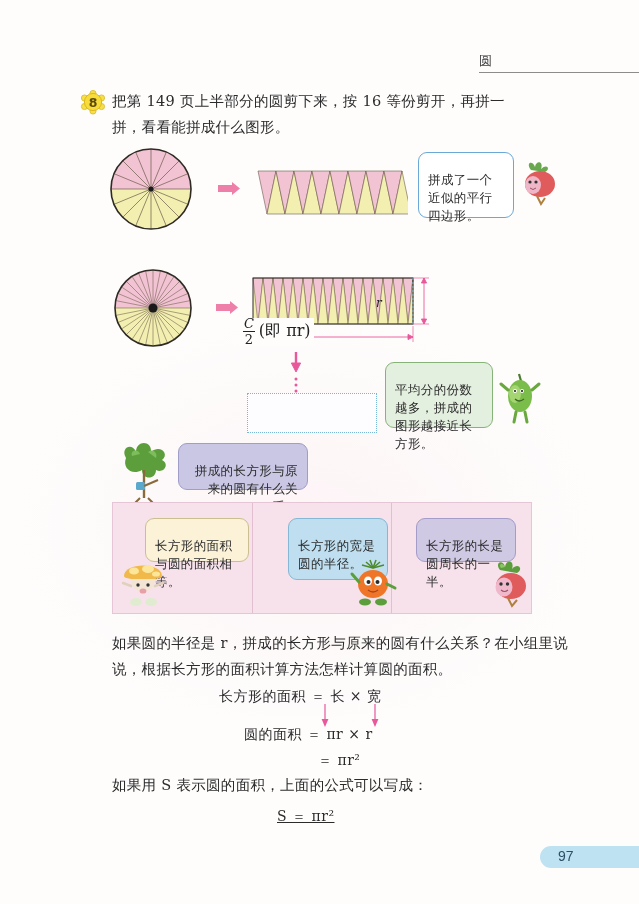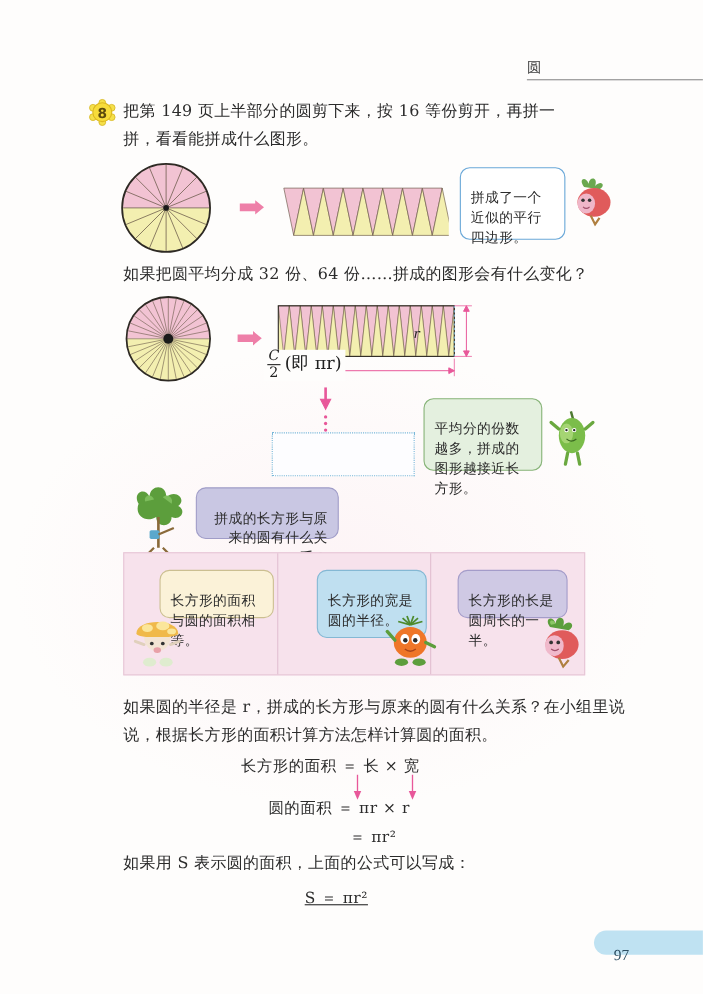--- a/index.html
+++ b/index.html
@@ -201,22 +201,22 @@
     left: 540px;
     top: 846px;
     width: 99px;
     height: 22px;
     background: #bfe2f2;
     border-radius: 11px 0 0 11px;
   }
   .pagenum {
     position: absolute;
     left: 18px;
-    top: 16px;
-    font-family: Liberation Serif, serif;
+    top: 2px;
+    font-family: Liberation Sans, sans-serif;
     font-size: 14px;
     color: #2d4f63;
   }
 </style>
 </head>
 <body>
 
 <div class="page">
 
   <div class="header">
@@ -312,21 +312,20 @@
         <ellipse cx="23" cy="26" rx="15" ry="13" fill="#e05b5b"></ellipse>
         <ellipse cx="16" cy="27" rx="8" ry="9" fill="#efb6c8"></ellipse>
         <circle cx="13" cy="24" r="1.6" fill="#333"></circle>
         <circle cx="19" cy="24" r="1.6" fill="#333"></circle>
         <path d="M13,30 Q16,33 19,30" stroke="#a0506a" stroke-width="1" fill="none"></path>
         <path d="M20,38 L24,46 L28,40" stroke="#b08040" stroke-width="2" fill="none"></path>
       </g>
     </svg>
   </div>
 
-  <div class="para p32">如果把圆平均分成 32 份、64 份……拼成的图形会有什么变化？</div>
 
   <div class="fig2">
     <svg width="330" height="95" viewBox="0 0 330 95">
       <g transform="translate(45,42)">
         <path d="M0,0 L38,0 A38,38 0 0,0 -38,0 Z" fill="#f2c3d3"></path>
         <path d="M0,0 L-38,0 A38,38 0 0,0 38,0 Z" fill="#f3efb0"></path>
         <g stroke="#6b5a4a" stroke-width="0.55">
           <line x1="0" y1="0" x2="38" y2="0"></line>
             <line x1="0" y1="0" x2="37.28" y2="-7.42"></line>
           <line x1="0" y1="0" x2="35.11" y2="-14.55"></line>

